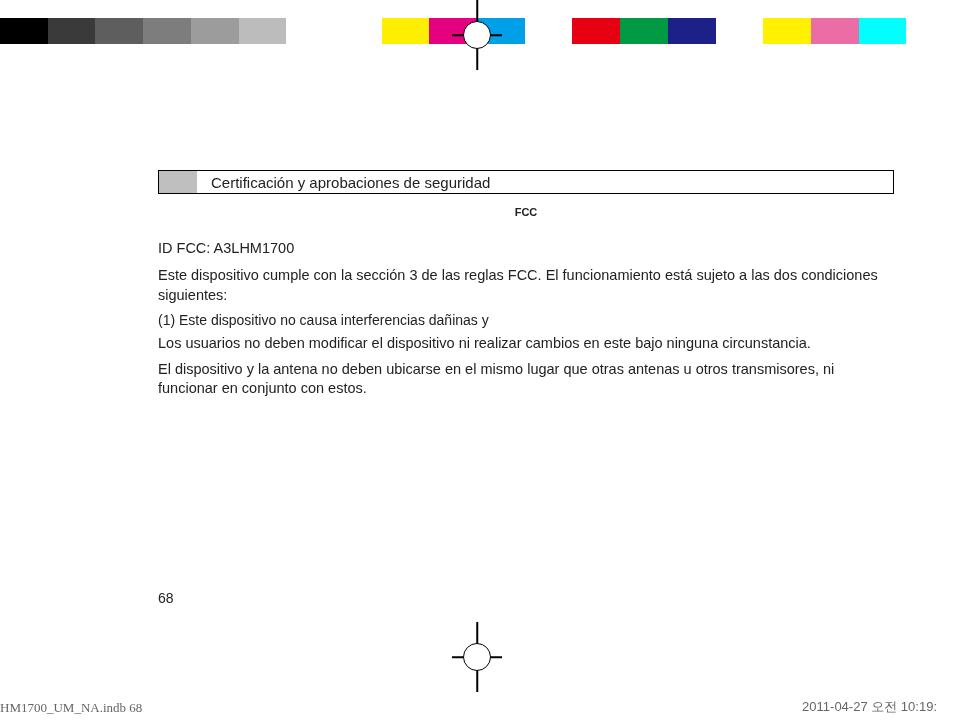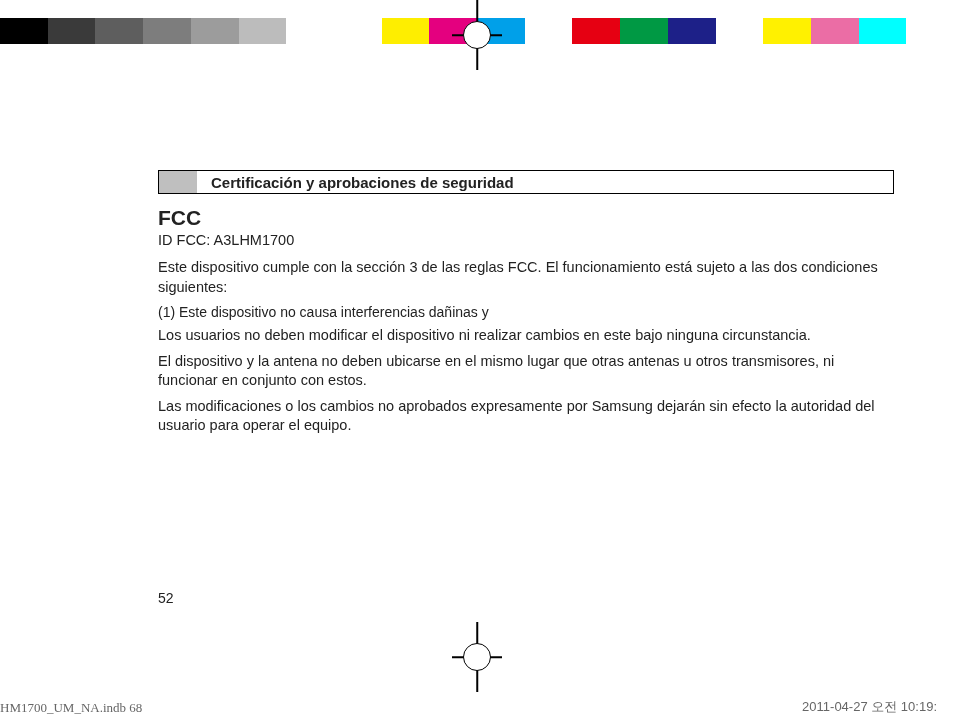--- a/index.html
+++ b/index.html
@@ -84,29 +84,30 @@
       align-items: center;
       margin-bottom: 12px;
     }
     .section-header-box {
       width: 38px;
       height: 100%;
       background: #bfbfbf;
       margin-right: 14px;
     }
     .section-header-text {
-      font-weight: bold;
+      font-weight: normal;
       font-size: 15px;
       color: #222;
     }
     .sub-heading {
       font-weight: bold;
-      font-size: 21px;
-      color: #222;
-      margin-bottom: 2px;
+      font-size: 11px;
+      color: #222;
+      margin-bottom: 22px;
+      text-align: center;
     }
     .id-line {
       font-size: 14.5px;
       color: #222;
       margin-bottom: 10px;
     }
     .para {
       font-size: 14.5px;
       color: #222;
       line-height: 1.35;
@@ -184,24 +185,23 @@
     <span class="section-header-text">Certificación y aprobaciones de seguridad</span>
   </div>
 
   <div class="sub-heading">FCC</div>
   <div class="id-line">ID FCC: A3LHM1700</div>
 
   <div class="para">Este dispositivo cumple con la sección 3 de las reglas FCC. El funcionamiento está sujeto a las dos condiciones siguientes:</div>
   <div class="list-item">(1) Este dispositivo no causa interferencias dañinas y</div>
   <div class="para">Los usuarios no deben modificar el dispositivo ni realizar cambios en este bajo ninguna circunstancia.</div>
   <div class="para">El dispositivo y la antena no deben ubicarse en el mismo lugar que otras antenas u otros transmisores, ni funcionar en conjunto con estos.</div>
-  <div class="para">Las modificaciones o los cambios no aprobados expresamente por Samsung dejarán sin efecto la autoridad del usuario para operar el equipo.</div>
 </div>
 
-<div class="page-number">52</div>
+<div class="page-number">68</div>
 
 <div class="bottom-crosshair">
   <div class="crosshair-mark">
     <div class="vline"></div>
     <div class="hline"></div>
     <div class="circle"></div>
   </div>
 </div>
 
 <div class="footer-left">HM1700_UM_NA.indb   68</div>

